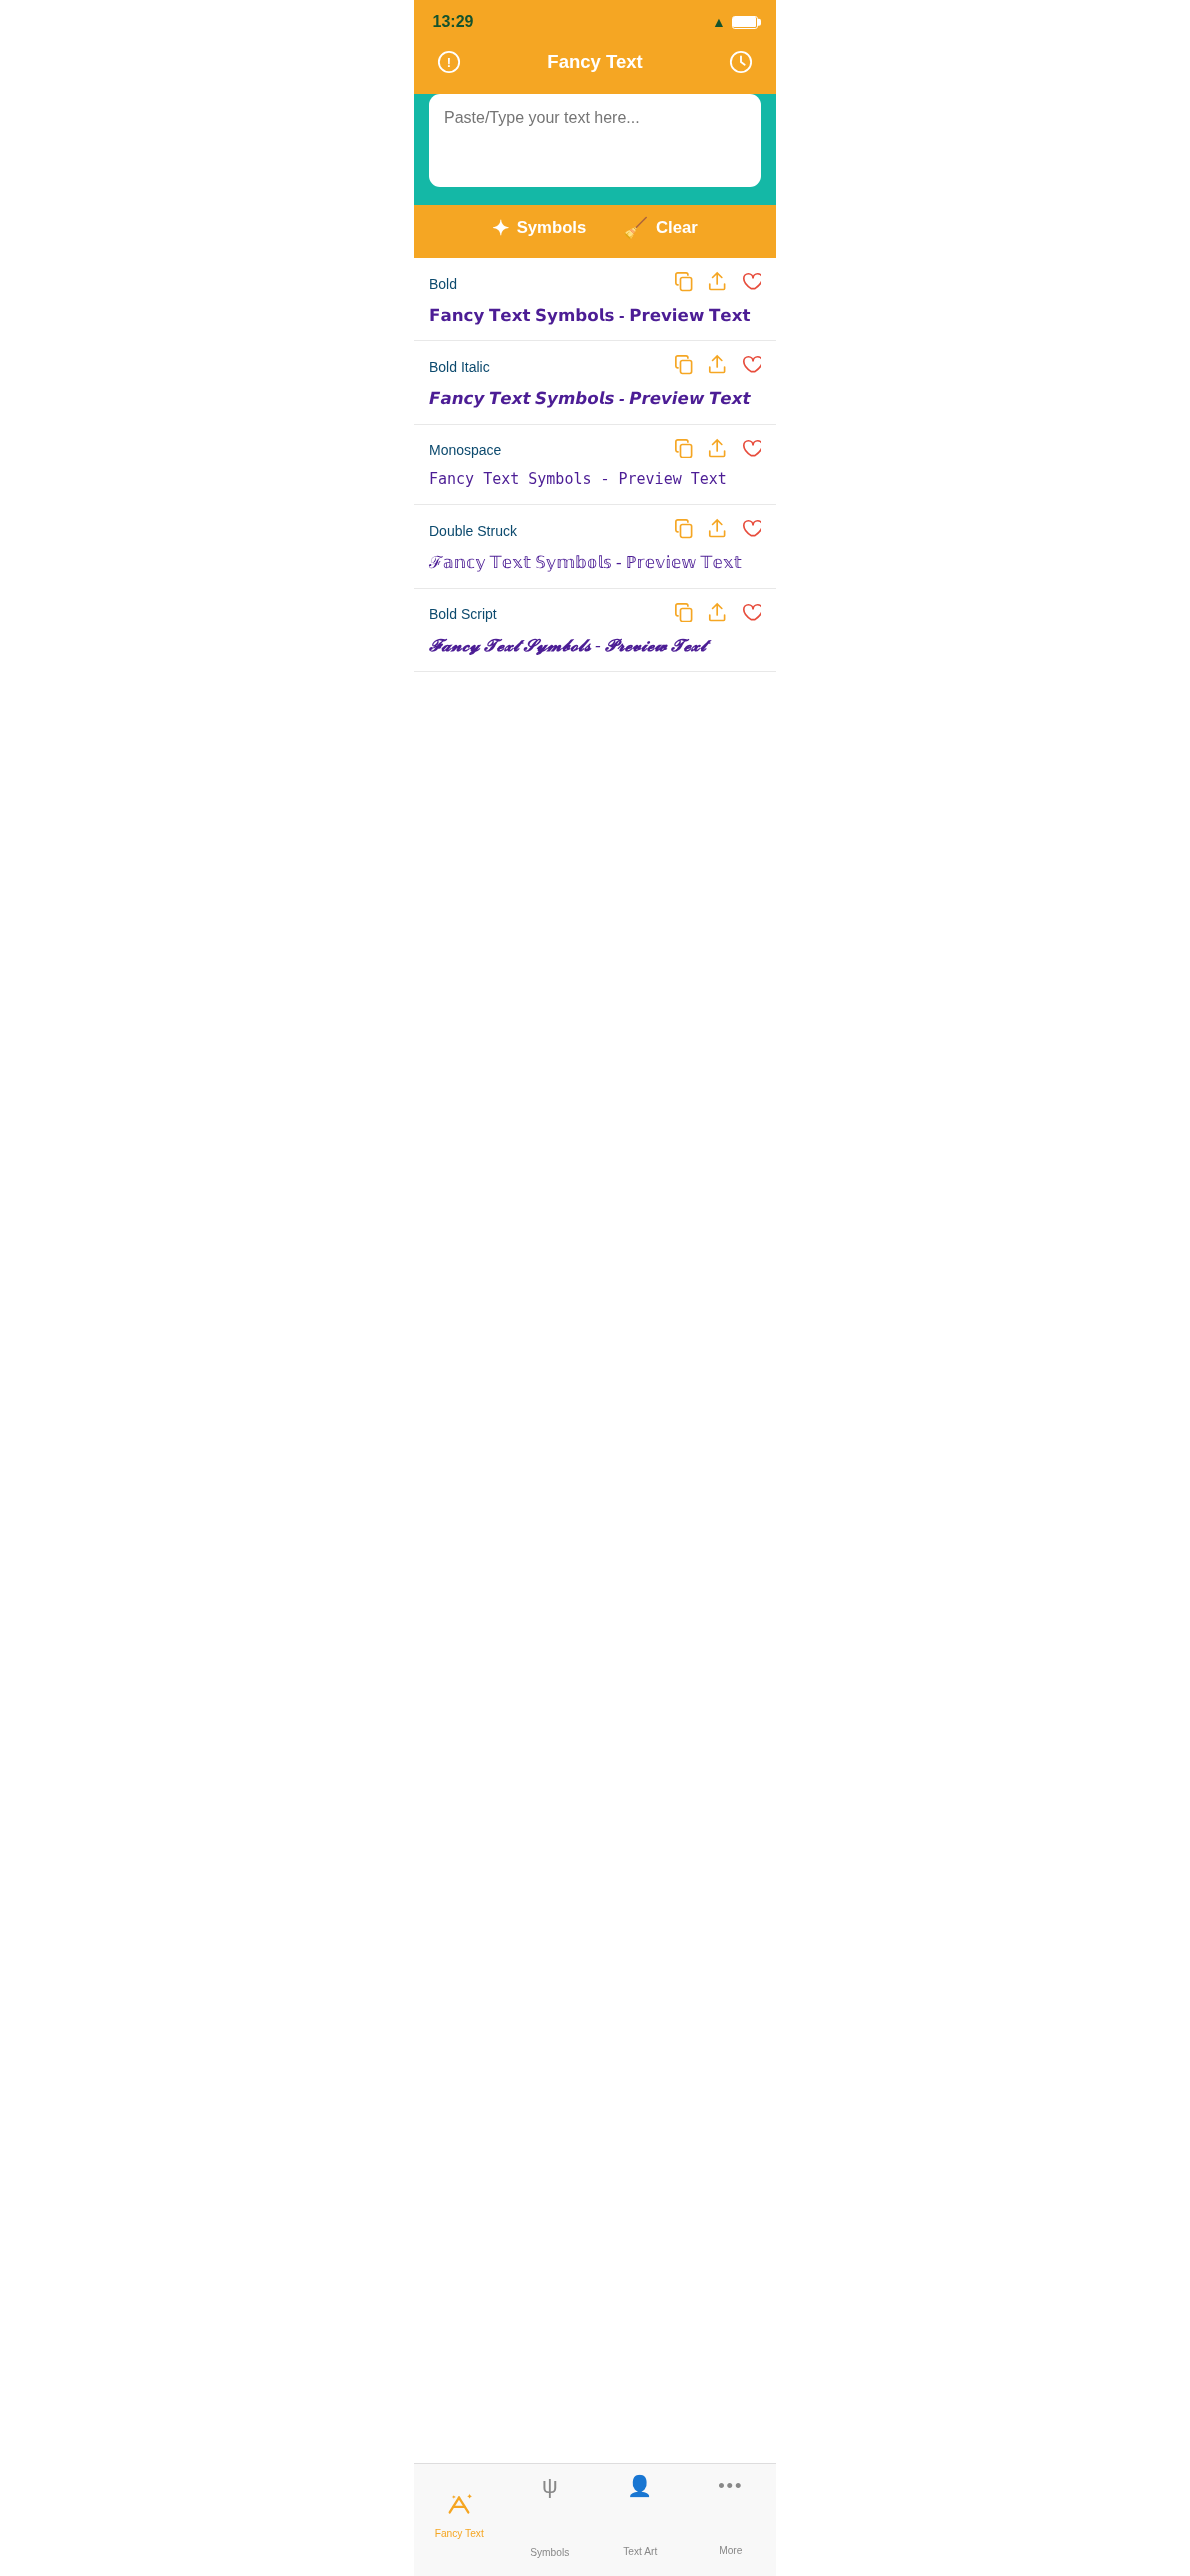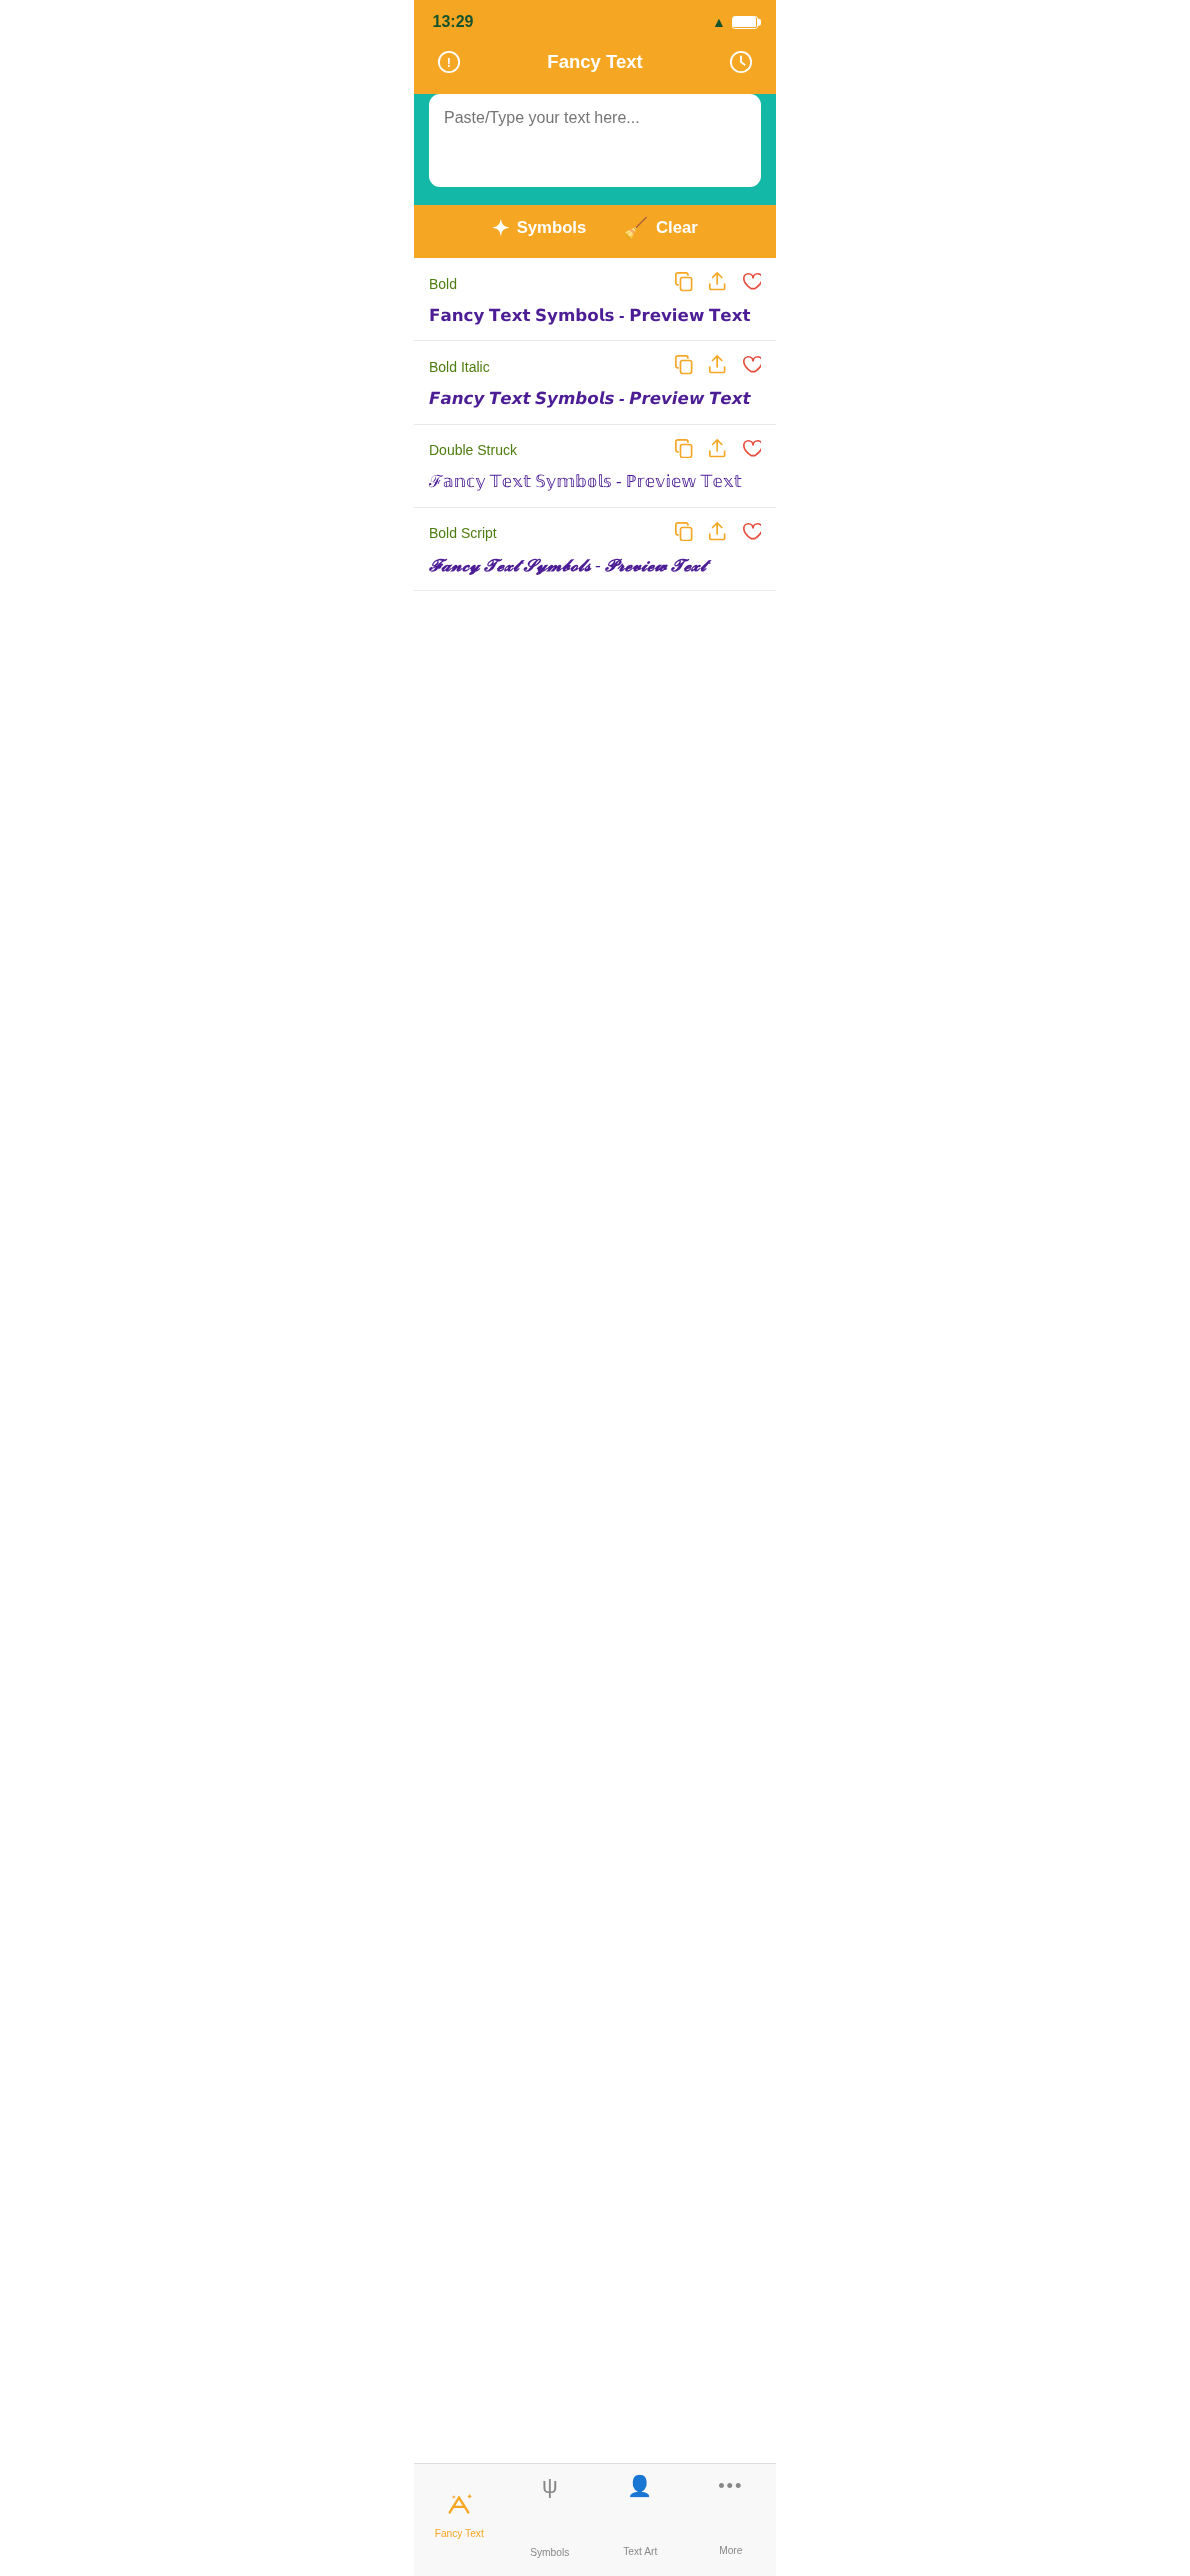--- a/index.html
+++ b/index.html
@@ -135,21 +135,21 @@
       padding: 13px 15px 13px 15px;
       border-bottom: 0.9px solid #e8e8e8;
     }
     .style-header {
       display: flex;
       justify-content: space-between;
       align-items: center;
       margin-bottom: 7.4px;
     }
     .style-name {
-      color: #4d7c0f;
+      color: #0c4a6e;
       font-size: 14px;
     }
     .style-actions {
       display: flex;
       gap: 13px;
       align-items: center;
     }
     .style-action-icon {
       color: #F5A623;
       font-size: 20.4px;
@@ -297,20 +297,45 @@
           </svg>
         </span>
         <span class="heart-icon">
           <svg width="20.4" height="20.4" viewBox="0 0 22 22" fill="none">
             <path d="M11 19s-8-5.5-8-11a5 5 0 0110 0 5 5 0 0110 0c0 5.5-8 11-8 11z" stroke="#e74c3c" stroke-width="1.8" fill="none"></path>
           </svg>
         </span>
       </div>
     </div>
     <div class="style-preview bold-italic">𝙁𝙖𝙣𝙘𝙮 𝙏𝙚𝙭𝙩 𝙎𝙮𝙢𝙗𝙤𝙡𝙨 - 𝙋𝙧𝙚𝙫𝙞𝙚𝙬 𝙏𝙚𝙭𝙩</div>
+  </div>
+    <div class="style-item">
+    <div class="style-header">
+      <span class="style-name">Monospace</span>
+      <div class="style-actions">
+        <span class="style-action-icon">
+          <svg width="20.4" height="20.4" viewBox="0 0 22 22" fill="none">
+            <rect x="7" y="7" width="12" height="14" rx="2" stroke="#F5A623" stroke-width="1.8"></rect>
+            <path d="M5 15H4a2 2 0 01-2-2V4a2 2 0 012-2h9a2 2 0 012 2v1" stroke="#F5A623" stroke-width="1.8"></path>
+          </svg>
+        </span>
+        <span class="style-action-icon">
+          <svg width="20.4" height="20.4" viewBox="0 0 22 22" fill="none">
+            <path d="M11 2v12M6 7l5-5 5 5" stroke="#F5A623" stroke-width="1.8" stroke-linecap="round"></path>
+            <path d="M3 14v5a1 1 0 001 1h14a1 1 0 001-1v-5" stroke="#F5A623" stroke-width="1.8" stroke-linecap="round"></path>
+          </svg>
+        </span>
+        <span class="heart-icon">
+          <svg width="20.4" height="20.4" viewBox="0 0 22 22" fill="none">
+            <path d="M11 19s-8-5.5-8-11a5 5 0 0110 0 5 5 0 0110 0c0 5.5-8 11-8 11z" stroke="#e74c3c" stroke-width="1.8" fill="none"></path>
+          </svg>
+        </span>
+      </div>
+    </div>
+    <div class="style-preview monospace">𝙵𝚊𝚗𝚌𝚢 𝚃𝚎𝚡𝚝 𝚂𝚢𝚖𝚋𝚘𝚕𝚜 - 𝙿𝚛𝚎𝚟𝚒𝚎𝚠 𝚃𝚎𝚡𝚝</div>
   </div>
     <div class="style-item">
     <div class="style-header">
       <span class="style-name">Double Struck</span>
       <div class="style-actions">
         <span class="style-action-icon">
           <svg width="20.4" height="20.4" viewBox="0 0 22 22" fill="none">
             <rect x="7" y="7" width="12" height="14" rx="2" stroke="#F5A623" stroke-width="1.8"></rect>
             <path d="M5 15H4a2 2 0 01-2-2V4a2 2 0 012-2h9a2 2 0 012 2v1" stroke="#F5A623" stroke-width="1.8"></path>
           </svg>

